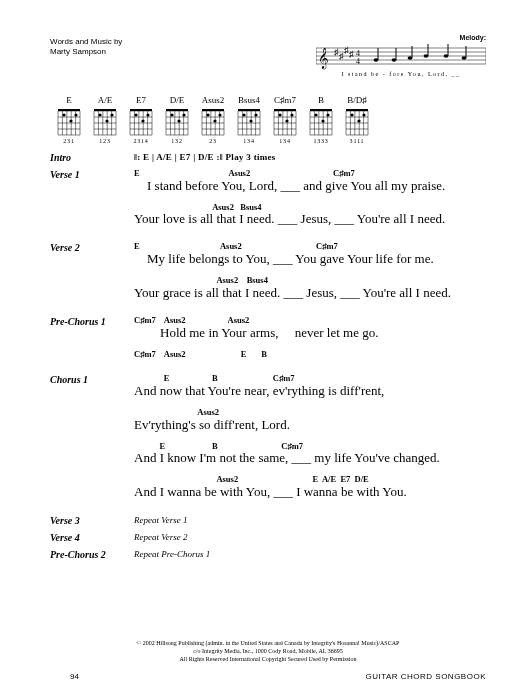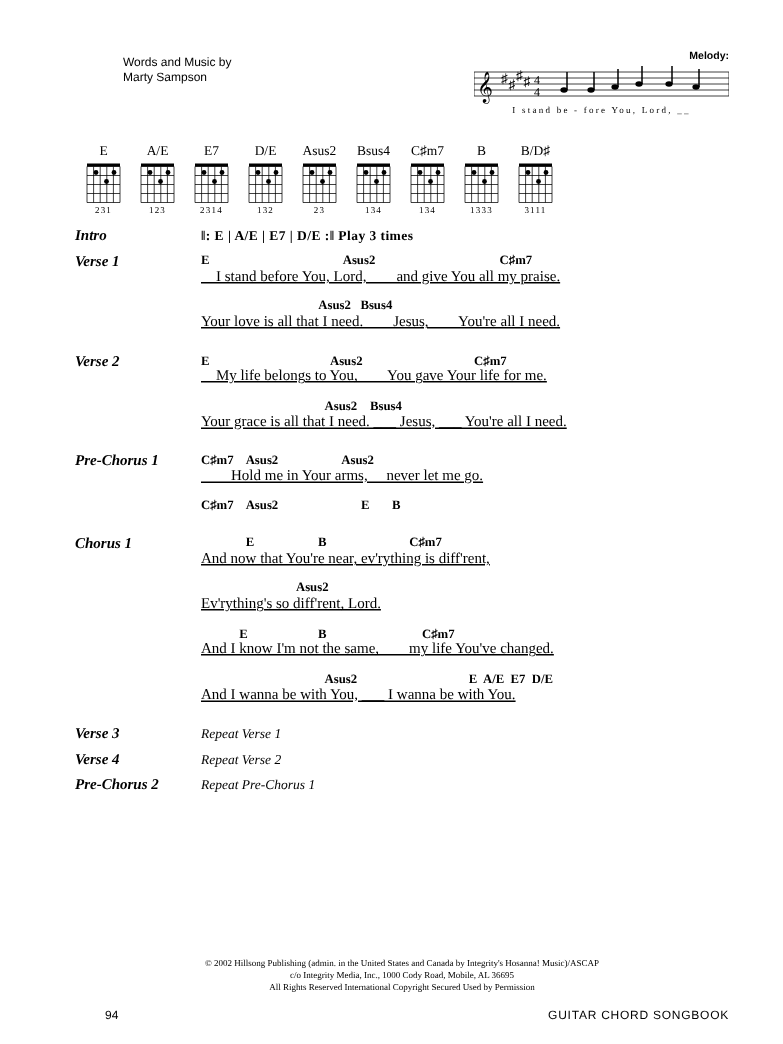--- a/index.html
+++ b/index.html
@@ -27,21 +27,20 @@
     font-family: Arial, Helvetica, sans-serif;
     font-weight: 900;
     font-size: 22px;
     letter-spacing: -0.5px;
   }
   .byline {
     font-family: Arial, Helvetica, sans-serif;
     font-size: 8px;
     margin-top: 3px;
     line-height: 1.2;
-    margin-left: 32px;
   }
   .melody {
     text-align: right;
   }
   .melody-label {
     font-family: Arial, Helvetica, sans-serif;
     font-weight: bold;
     font-size: 7px;
   }
   .staff {
@@ -110,24 +109,23 @@
   .line-group {
     margin-bottom: 9px;
   }
   .chord-line {
     font-weight: bold;
     font-size: 8.5px;
     white-space: pre;
     line-height: 1.15;
   }
   .lyric-line {
-    font-size: 10px;
+    font-size: 13px;
     line-height: 1.15;
     white-space: pre;
-    text-decoration: underline;
   }
   .footer {
     position: absolute;
     bottom: 14px;
     left: 50px;
     right: 36px;
     font-size: 6px;
     text-align: center;
     line-height: 1.3;
   }

